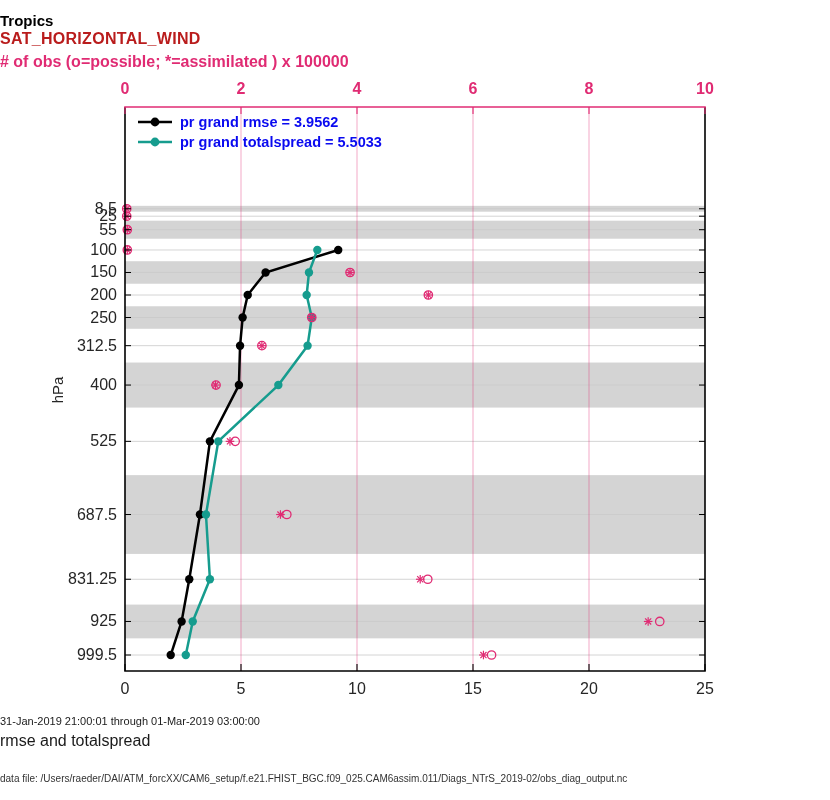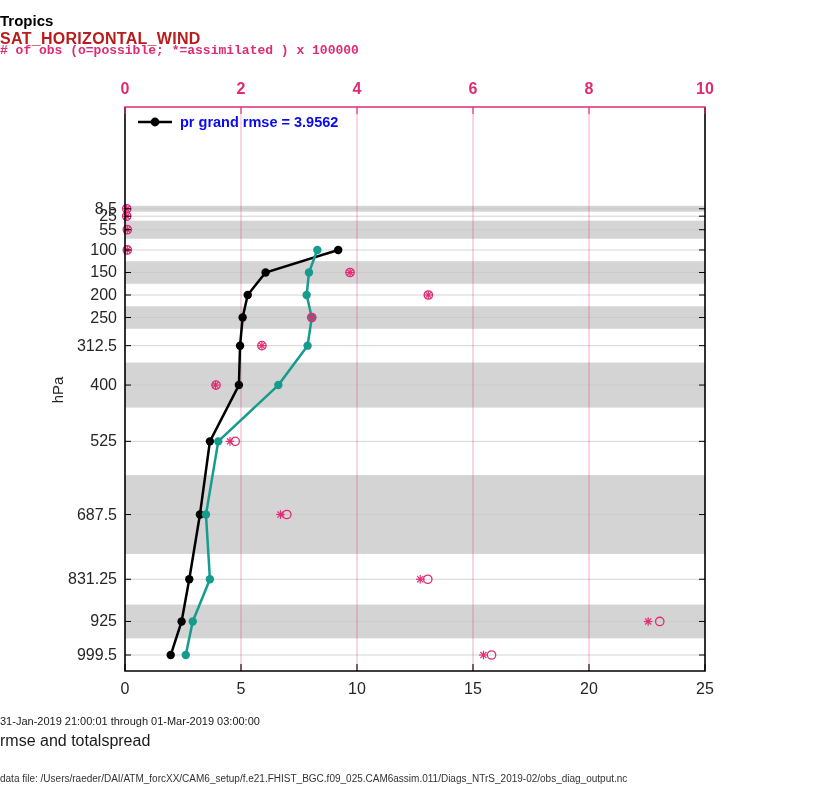--- a/index.html
+++ b/index.html
@@ -2,21 +2,21 @@
 <html><head>
 <meta charset="utf-8">
 <style>
   html,body{margin:0;padding:0;background:#ffffff;}
   body{width:830px;height:800px;position:relative;overflow:hidden;
        font-family:"Liberation Sans",sans-serif;}
   .abs{position:absolute;}
   .ctr{left:0;width:830px;}
   .title{top:12px;font-size:15px;font-weight:bold;color:#000;}
   .subtitle{top:30px;font-size:16px;font-weight:bold;color:#b91c1c;letter-spacing:.3px;}
-  .obs-label{top:43px;font-size:13px;font-weight:bold;font-family:Liberation Mono, monospace;}
+  .obs-label{top:53px;font-size:16px;font-weight:bold;}
   .legend{left:137px;top:112px;font-weight:bold;}
   .legend-row{display:flex;align-items:center;height:20px;gap:7px;}
   .legend-label{font-size:14.5px;}
   .ylabel{left:57px;top:390px;transform:translate(-50%,-50%) rotate(-90deg);
           font-size:15px;color:#262626;}
   .xlabel{top:693px;font-size:16px;color:#1a1a1a;margin-top:39px;}
   .daterange{top:715px;font-size:11px;color:#1a1a1a;}
   .footer{top:773px;font-size:10px;color:#333;}
   #chart{position:absolute;left:0;top:0;}
   #chart text{font-family:"Liberation Sans",sans-serif;}
@@ -237,18 +237,25 @@
   </svg>
 
 <div class="abs legend">
   <div class="legend-row">
     <svg width="36" height="12" class="legend-sample">
       <line x1="1" y1="6" x2="35" y2="6" stroke-width="2.4" stroke="#000000"></line>
       <circle cx="18" cy="6" r="4.4" fill="#000000"></circle>
     </svg>
     <span class="legend-label" style="color: rgb(10, 10, 240);">pr grand rmse = 3.9562</span>
   </div>
+  <div class="legend-row">
+    <svg width="36" height="12" class="legend-sample">
+      <line x1="1" y1="6" x2="35" y2="6" stroke-width="2.4" stroke="#169c8e"></line>
+      <circle cx="18" cy="6" r="4.4" fill="#169c8e"></circle>
+    </svg>
+    <span class="legend-label" style="color: rgb(10, 10, 240);">pr grand totalspread = 5.5033</span>
+  </div>
 </div>
 
 <div class="abs ylabel">hPa</div>
 <div class="abs ctr xlabel">rmse and totalspread</div>
 <div class="abs ctr daterange">31-Jan-2019 21:00:01 through 01-Mar-2019 03:00:00</div>
 <div class="abs ctr footer">data file: /Users/raeder/DAI/ATM_forcXX/CAM6_setup/f.e21.FHIST_BGC.f09_025.CAM6assim.011/Diags_NTrS_2019-02/obs_diag_output.nc</div>
 
 </body></html>

